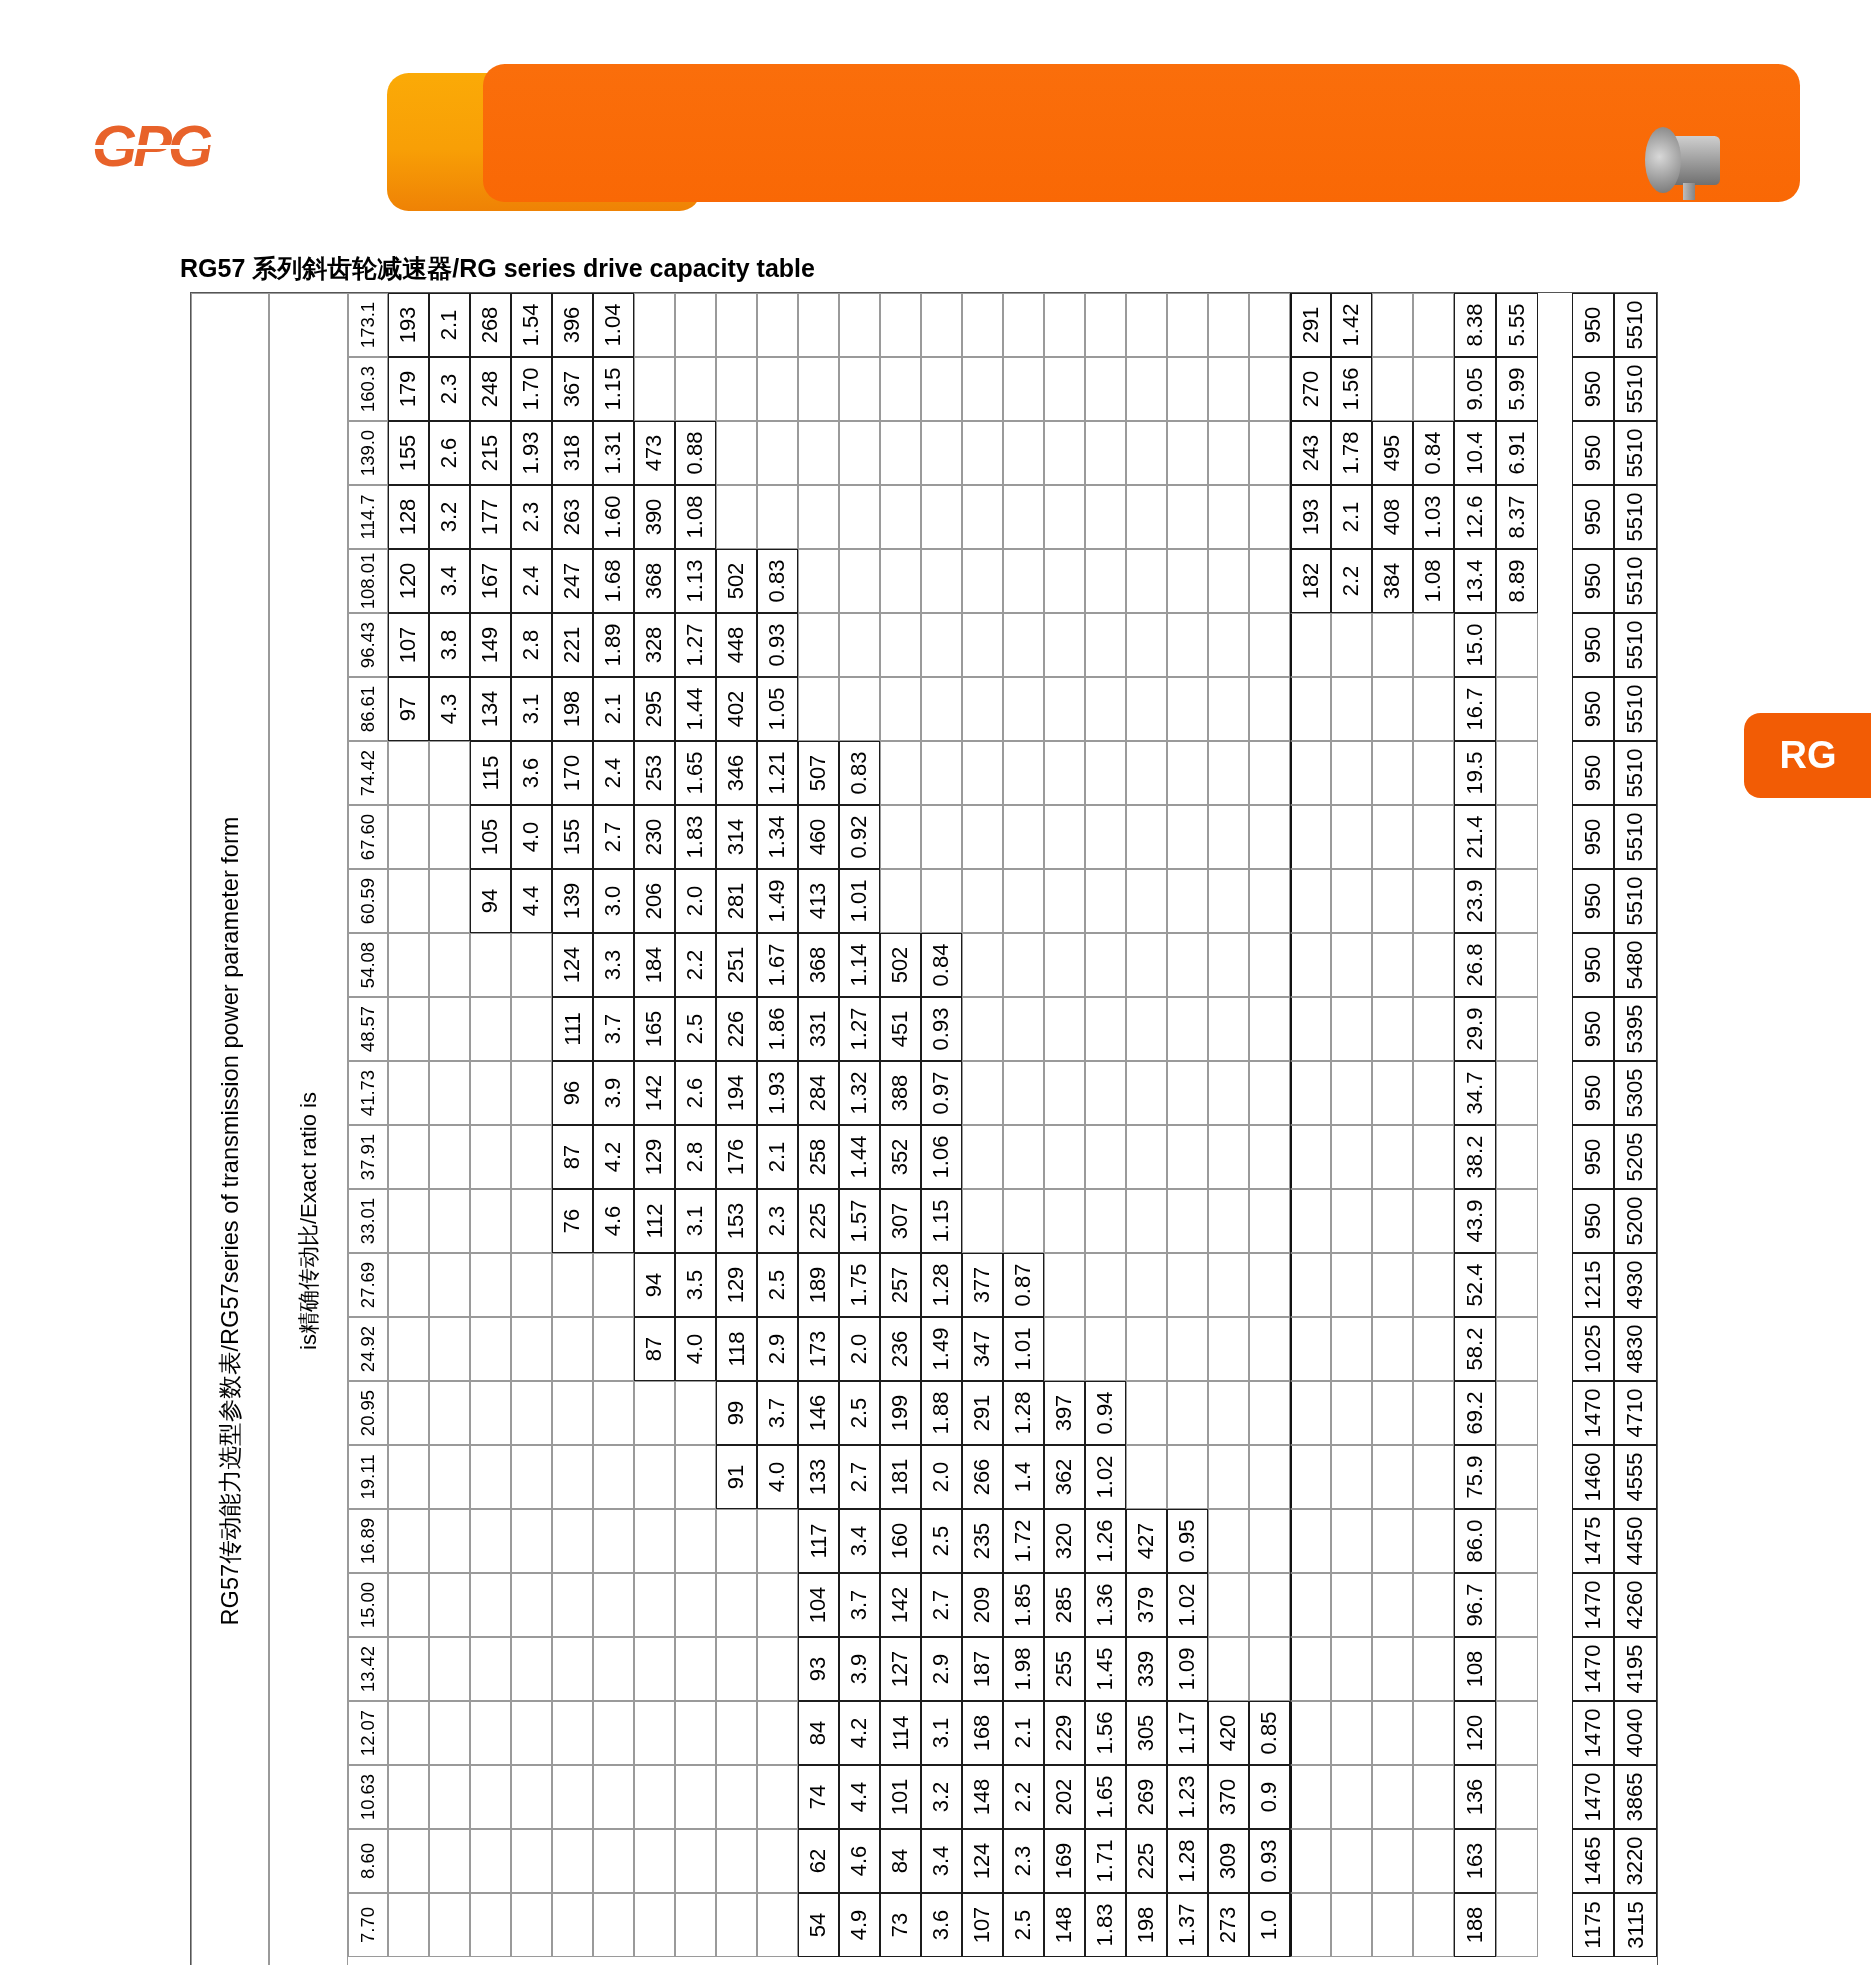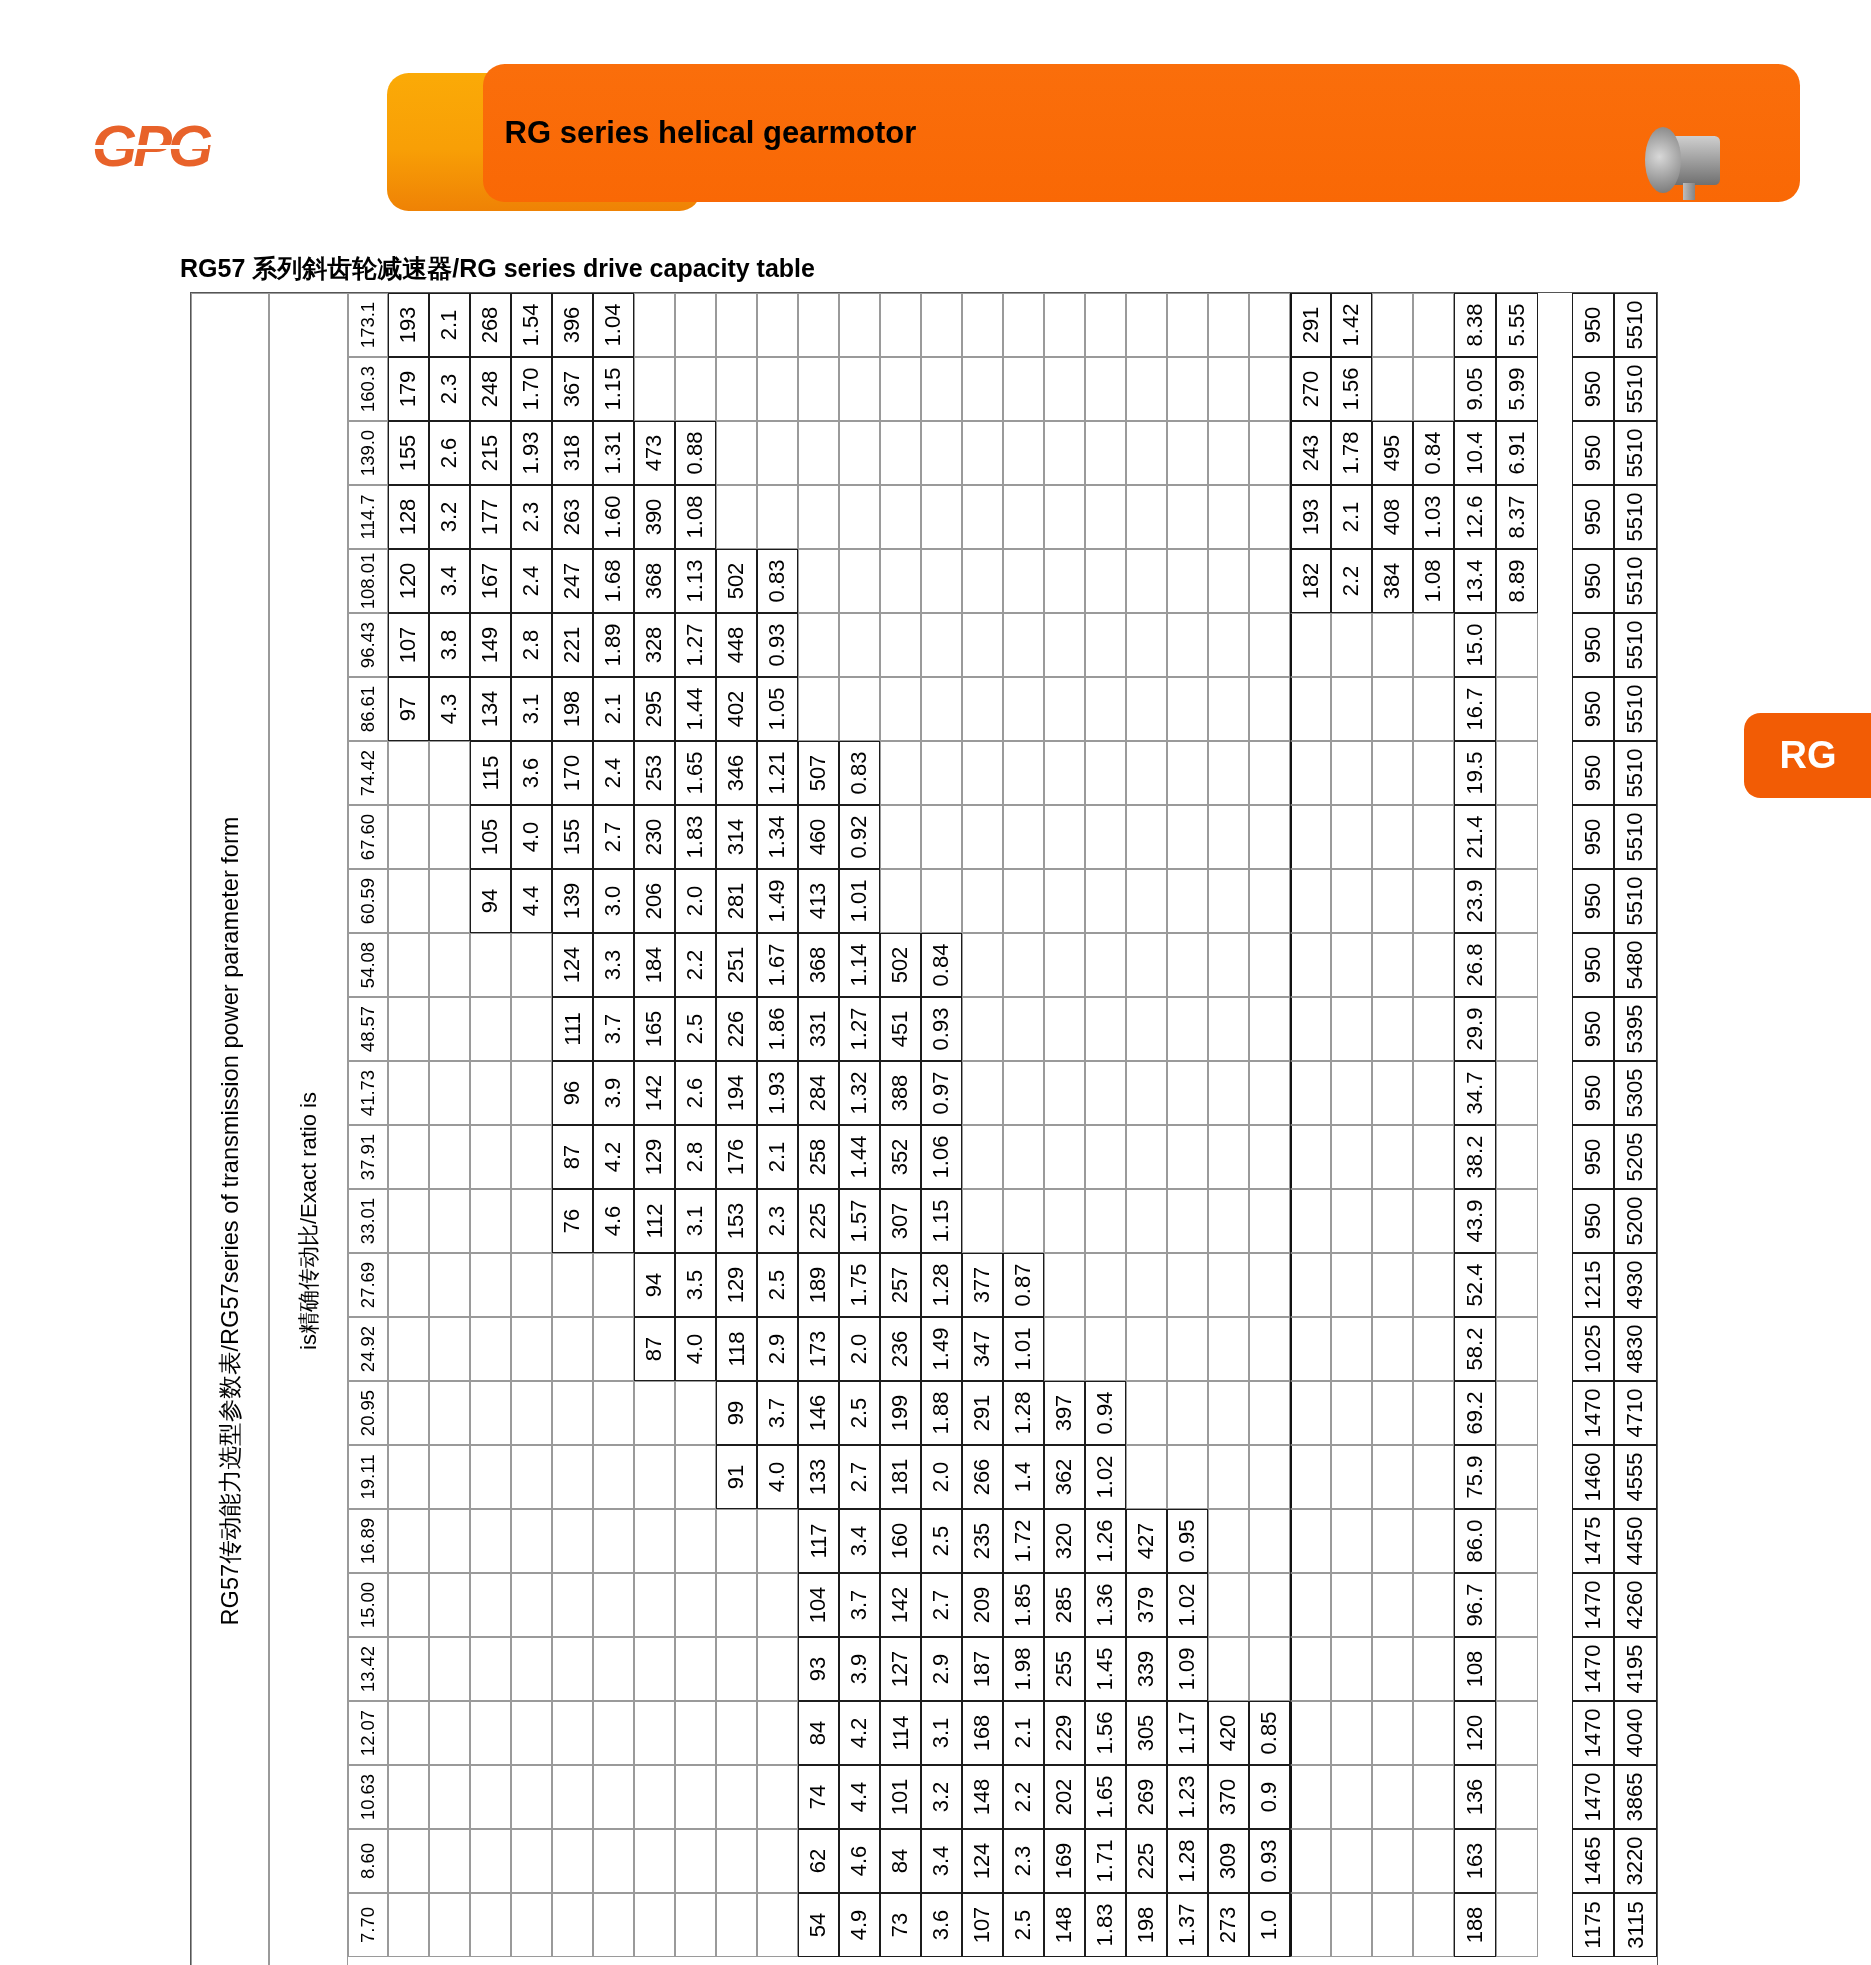--- a/index.html
+++ b/index.html
@@ -32,21 +32,20 @@
   .ish{font-size:22px;}
   
   #rgtab{left:1744px;top:713px;width:128px;height:85px;background:#F25C05;border-radius:16.5px 0 0 16.5px;display:flex;align-items:center;justify-content:center;color:#fff;font-weight:bold;font-size:38px;}
 </style>
 </head>
 <body>
 
 <div class="abs" id="logo"><span>GPG</span><span class="slit"></span></div>
 <div class="abs" id="amber-bar"></div>
 <div class="abs" id="banner">
-  <span class="t en">RG series helical gearmotor</span>
 </div>
 <div class="abs" id="gear">
   <div class="body"></div>
   <div class="flange"></div>
   <div class="shaft"></div>
 </div>
 <div class="abs" id="caption">RG57 系列斜齿轮减速器/RG series drive capacity table</div>
 
 <div class="abs" id="tbl">
     <div class="c " style="grid-area: 1 / 1 / span 29;">

